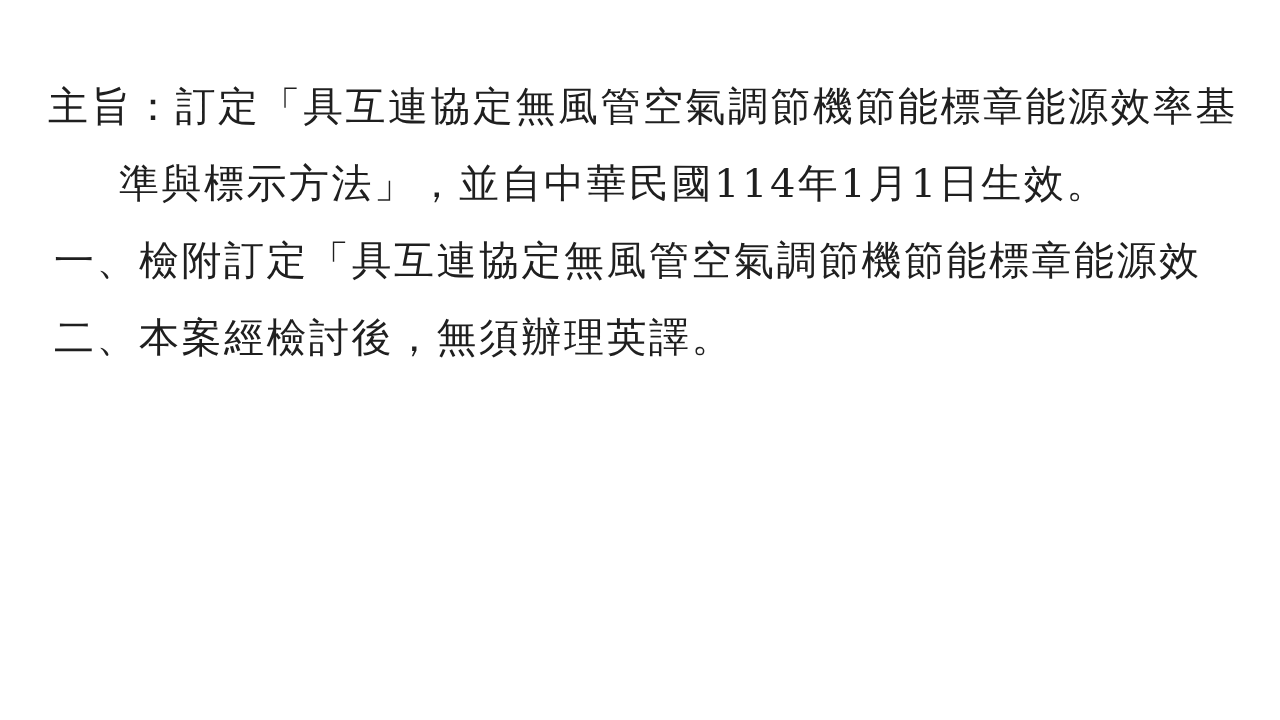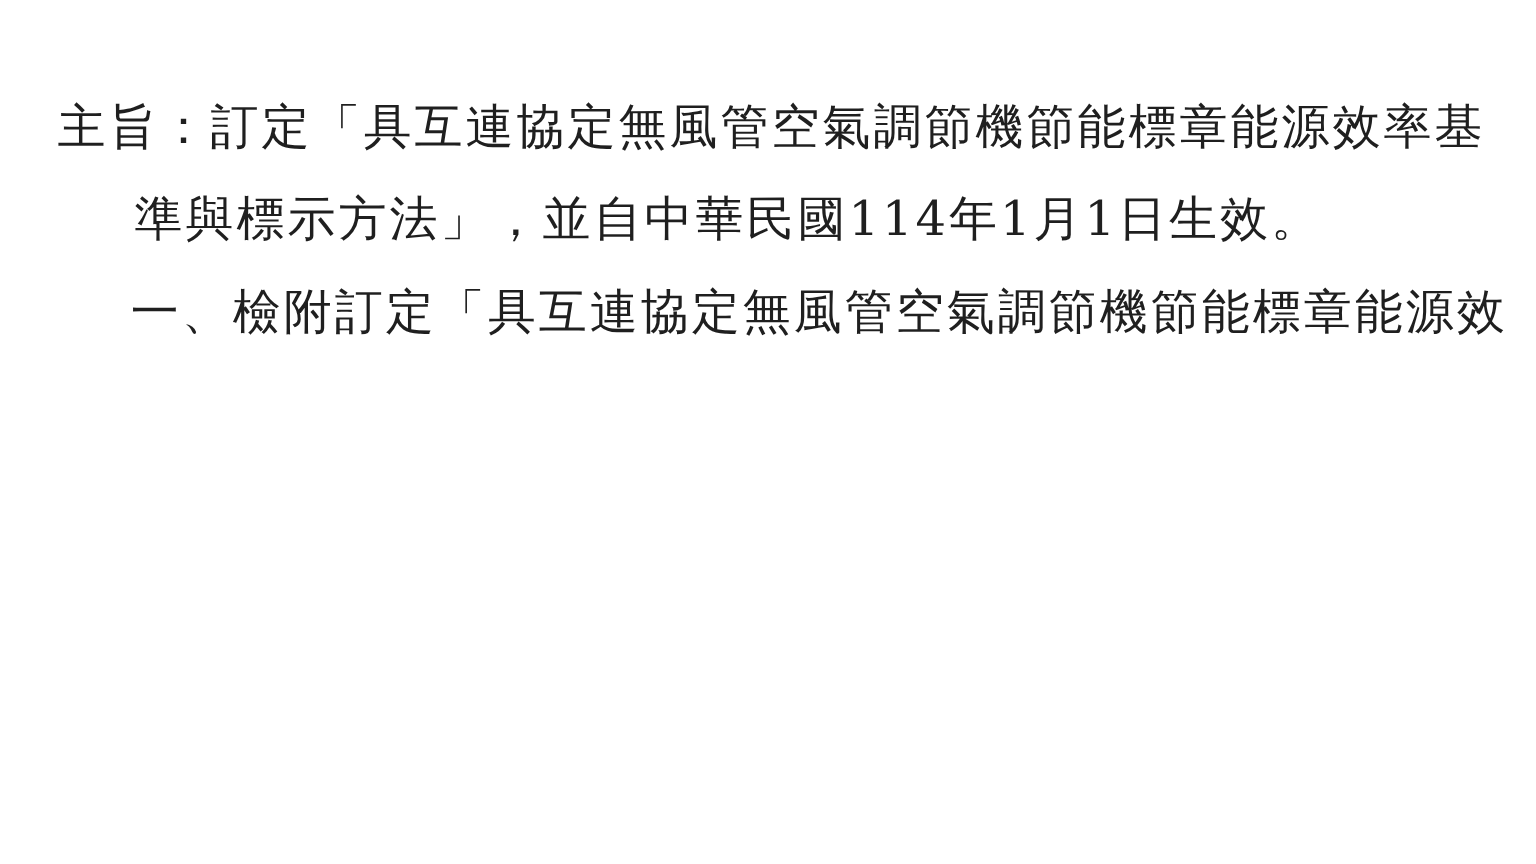--- a/index.html
+++ b/index.html
@@ -24,25 +24,26 @@
   }
   .doc-line {
     font-size: 40px;
     line-height: 77px;
     letter-spacing: 2.5px;
     white-space: nowrap;
     font-weight: 500;
   }
   
   .ind-subject { padding-left: 48px; }   
-  .ind-item    { padding-left: 109px; }   
-  .ind-cont    { padding-left: 84px; margin-left: 28px; }  
+  .ind-item    { padding-left: 54px; }   
+  .ind-cont    { padding-left: 119px; }  
 </style>
 </head>
 <body>
 
 <div class="page">
   <div class="doc-body">
     <div class="doc-line ind-subject">主旨：訂定「具互連協定無風管空氣調節機節能標章能源效率基</div>
     <div class="doc-line ind-cont">準與標示方法」，並自中華民國114年1月1日生效。</div>
     <div class="doc-line ind-item">一、檢附訂定「具互連協定無風管空氣調節機節能標章能源效</div>
+    <div class="doc-line ind-item">二、本案經檢討後，無須辦理英譯。</div>
   </div>
 </div>
 
 </body></html>

